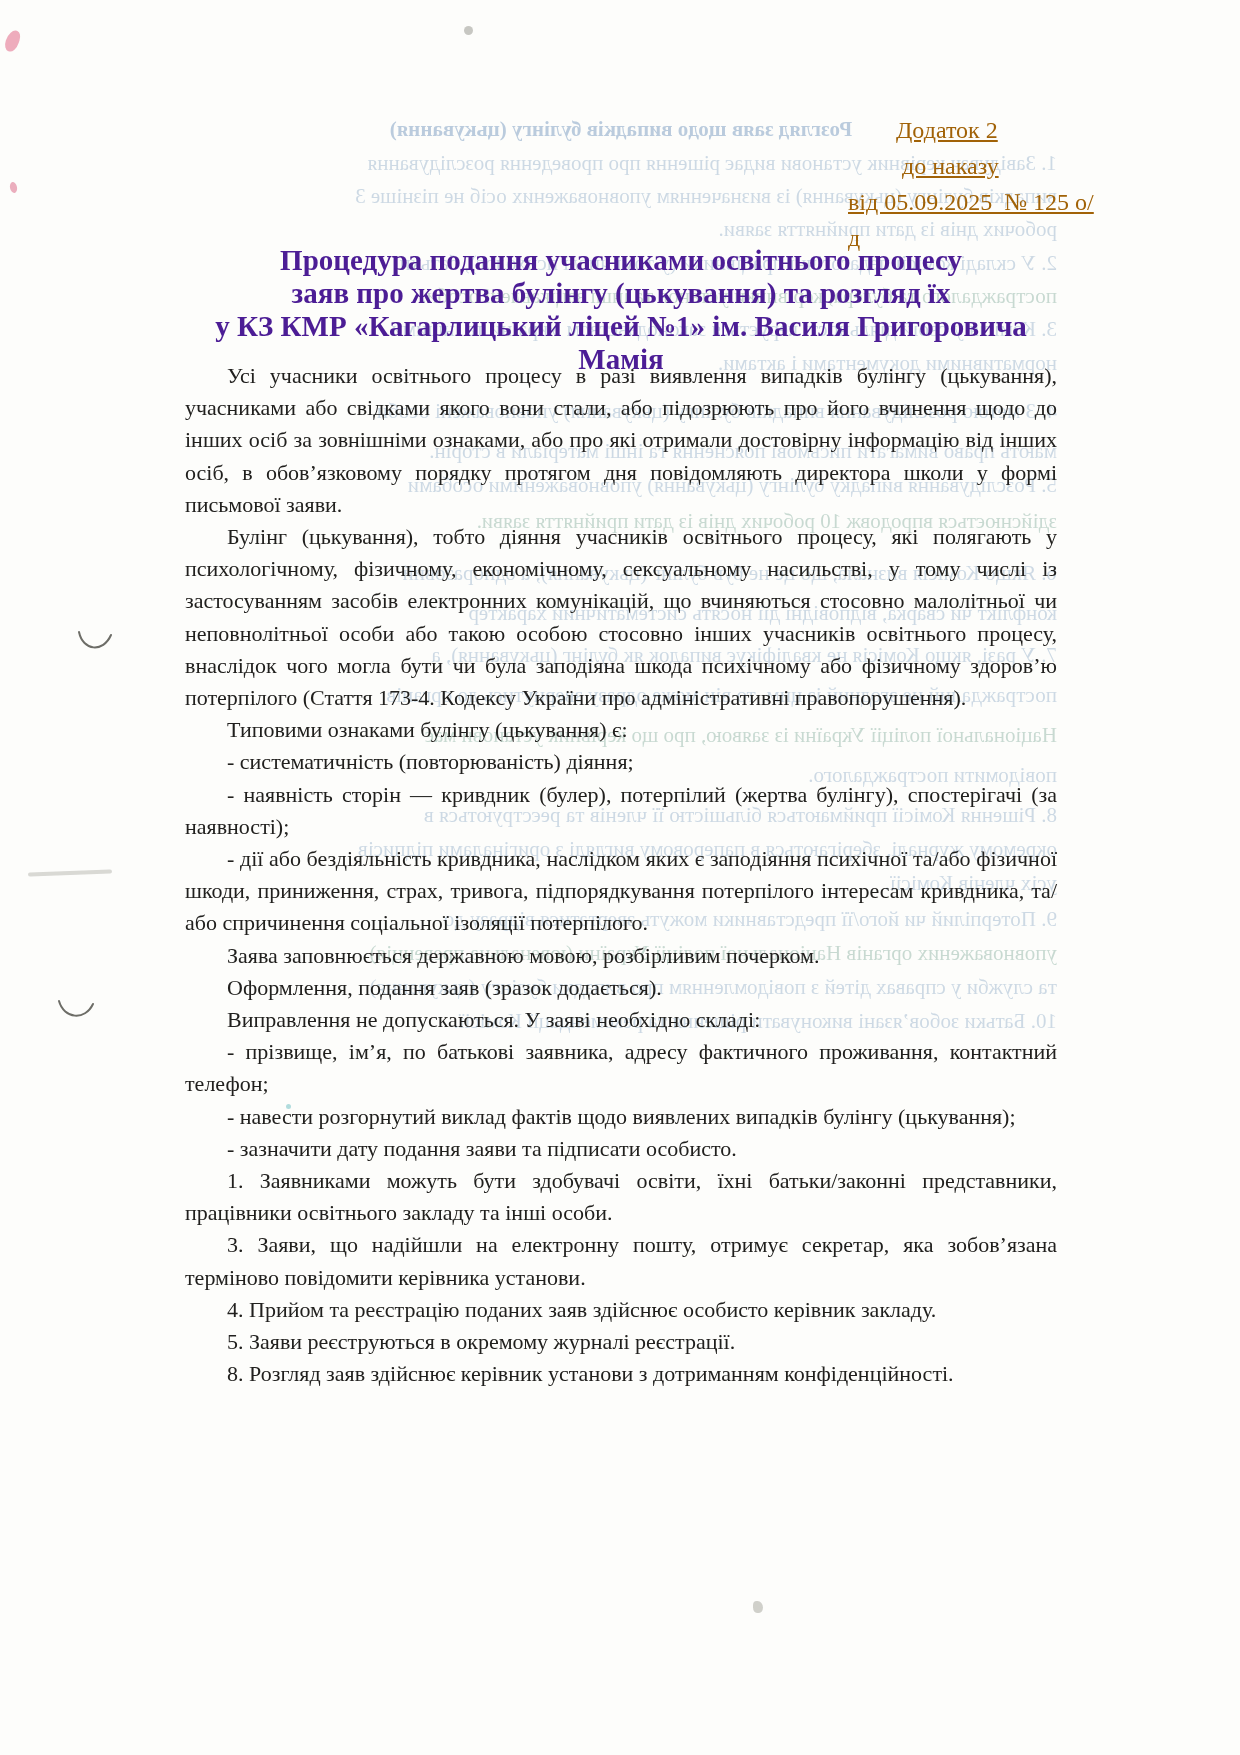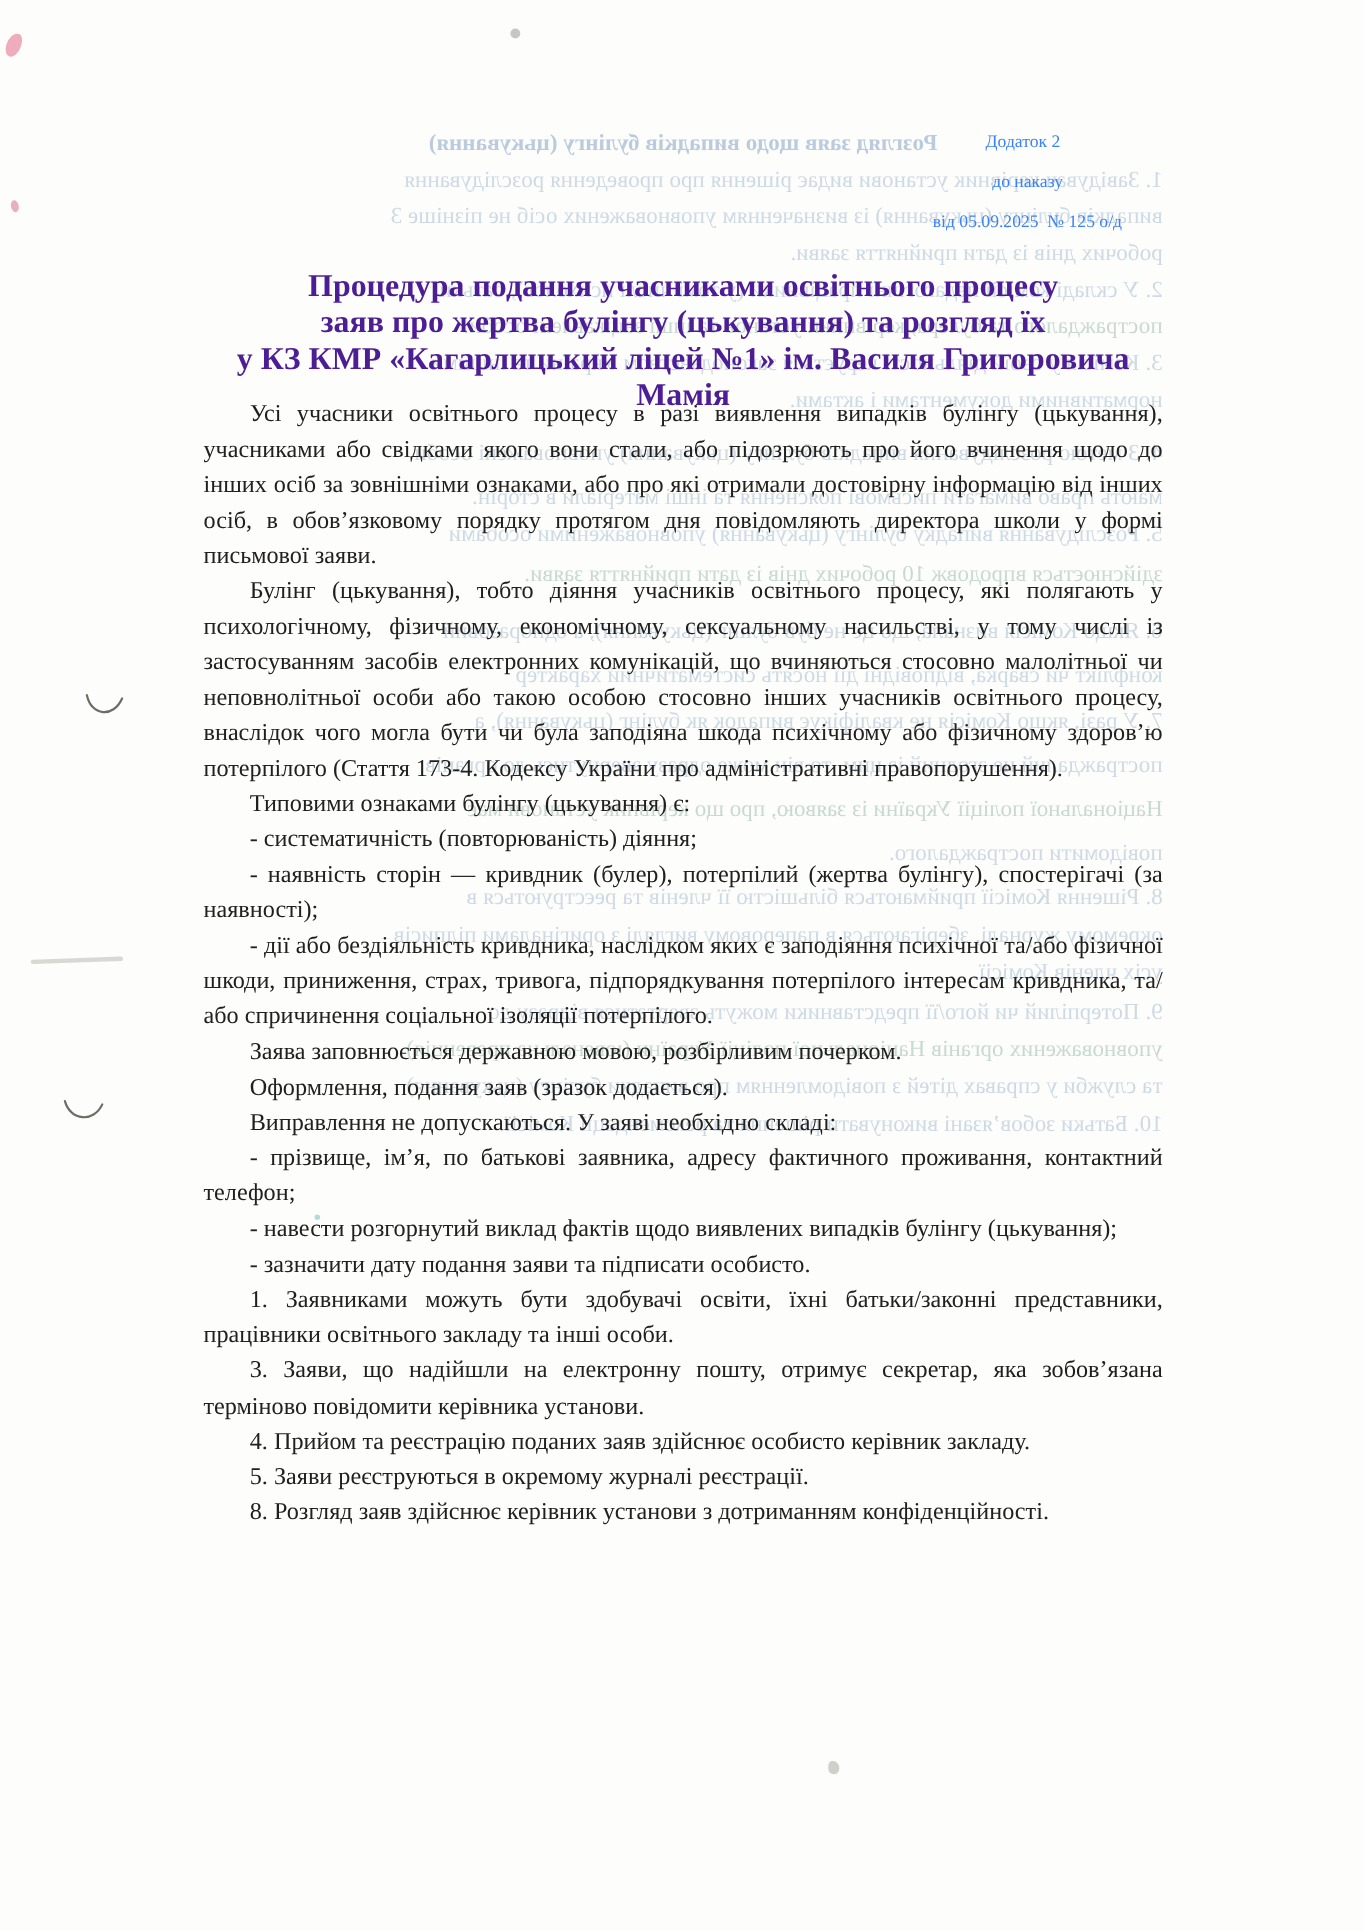--- a/index.html
+++ b/index.html
@@ -18,21 +18,21 @@
     transform:scaleX(-1); filter:blur(0.7px);
     white-space:nowrap; overflow:hidden;
   }
   .bleed-line.bold { font-weight:bold; color:#8fabca; text-align:center; opacity:.6; }
   .bleed-line.green { color:#9dbdb0; }
 
   .front { position:absolute; inset:0; z-index:2; }
 
   .annex {
     position:absolute; left:800px; top:112px; width:300px;
-    font-size:16px; line-height:36px; color:#3b82f6;
+    font-size:24px; line-height:36px; color:#a16207;text-decoration:underline;
   }
   .annex .a1 { padding-left:96px; }
   .annex .a2 { padding-left:102px; }
   .annex .a3 { padding-left:0;margin-left:48px; }
 
   .title-block {
     position:absolute; left:172px; top:244px; width:898px;
     text-align:center; font-weight:bold; font-size:29px; line-height:33px;
     color:#4c1d95;
   }

